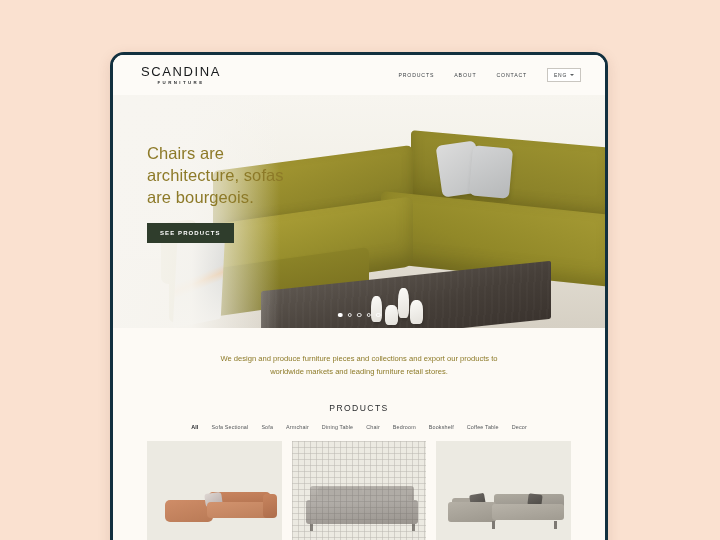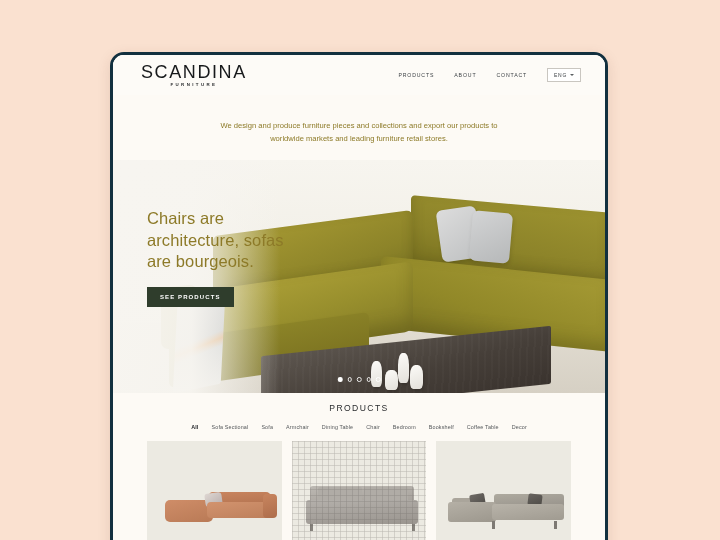--- a/index.html
+++ b/index.html
@@ -46,21 +46,21 @@
     display: flex;
     align-items: center;
     justify-content: space-between;
     padding: 0 24px 0 28px;
     position: relative;
     z-index: 6;
   }
 
   .logo-block { display: flex; flex-direction: column; align-items: center; line-height: 1; }
   .logo-main {
-    font-size: 18px;
+    font-size: 13px;
     letter-spacing: 1.6px;
     color: #17191b;
     font-weight: 400;
   }
   .logo-sub {
     font-size: 4.4px;
     letter-spacing: 2.4px;
     color: #2c2e30;
     margin-top: 2.5px;
     font-weight: 700;
@@ -314,24 +314,20 @@
         <a class="nav-link" href="#">PRODUCTS</a>
         <a class="nav-link" href="#">ABOUT</a>
         <a class="nav-link" href="#">CONTACT</a>
         <div class="lang-select">
           <span>ENG</span>
           <span class="caret"></span>
         </div>
       </nav>
     </header>
 
-    <section id="intro">
-      <p class="intro-text">We design and produce furniture pieces and collections and export our products to worldwide markets and leading furniture retail stores.</p>
-    </section>
-
     <section id="hero">
 
       <div class="hero-scene">
         <div class="wall"></div>
         <div class="floor"></div>
 
         <div class="sofa-back-right"></div>
         <div class="sofa-back-left"></div>
         <div class="pillow-a"></div>
         <div class="pillow-b"></div>
@@ -357,20 +353,24 @@
         <button class="hero-cta">SEE PRODUCTS</button>
       </div>
 
       <div class="carousel-dots" id="carousel-dots">
           <span class="dot active"></span>
           <span class="dot"></span>
           <span class="dot"></span>
           <span class="dot"></span>
           <span class="dot"></span>
         </div>
+    </section>
+
+    <section id="intro">
+      <p class="intro-text">We design and produce furniture pieces and collections and export our products to worldwide markets and leading furniture retail stores.</p>
     </section>
 
     <section id="products">
       <h2 class="section-title">PRODUCTS</h2>
 
       <div class="filter-row" id="filter-row">
           <span class="filter-chip active">All</span>
           <span class="filter-chip">Sofa Sectional</span>
           <span class="filter-chip">Sofa</span>
           <span class="filter-chip">Armchair</span>

